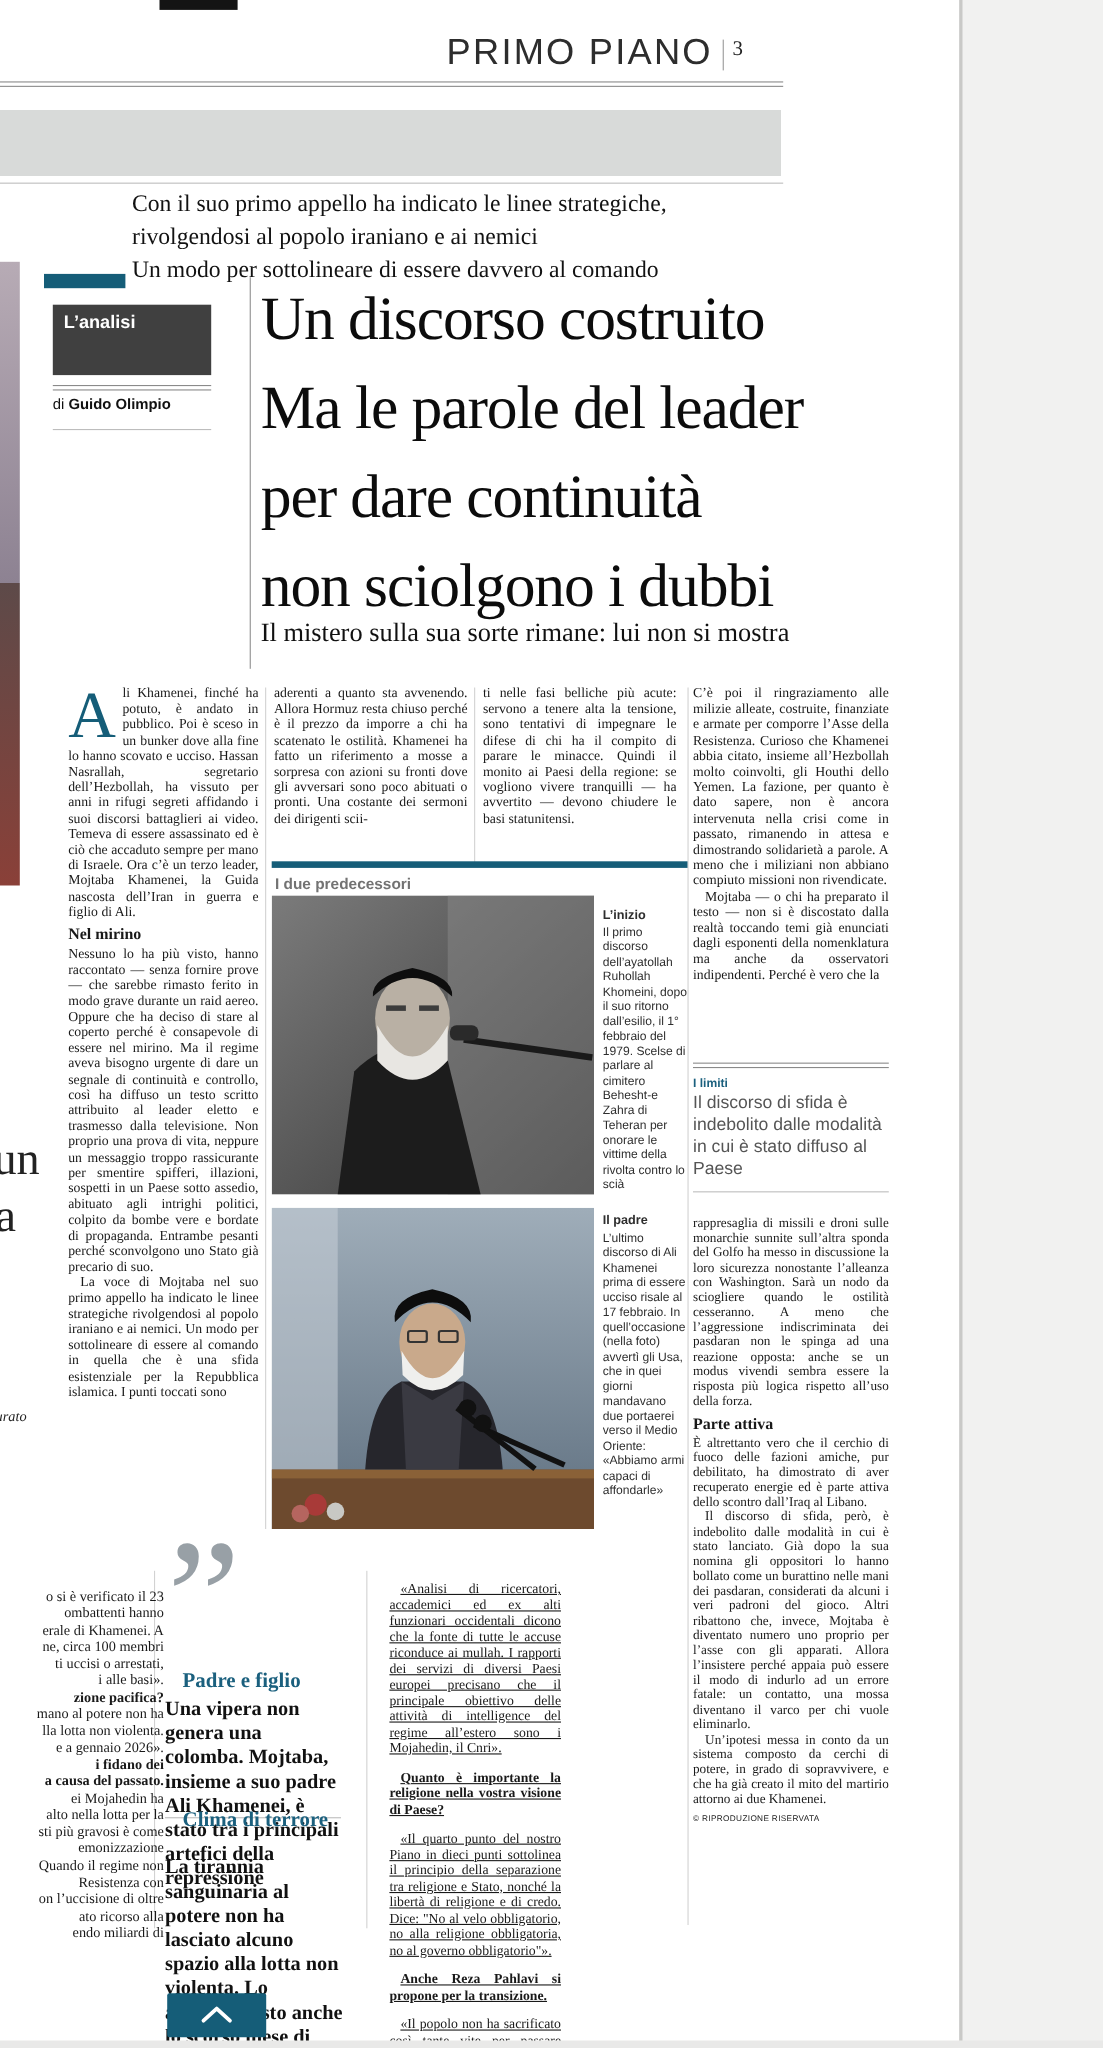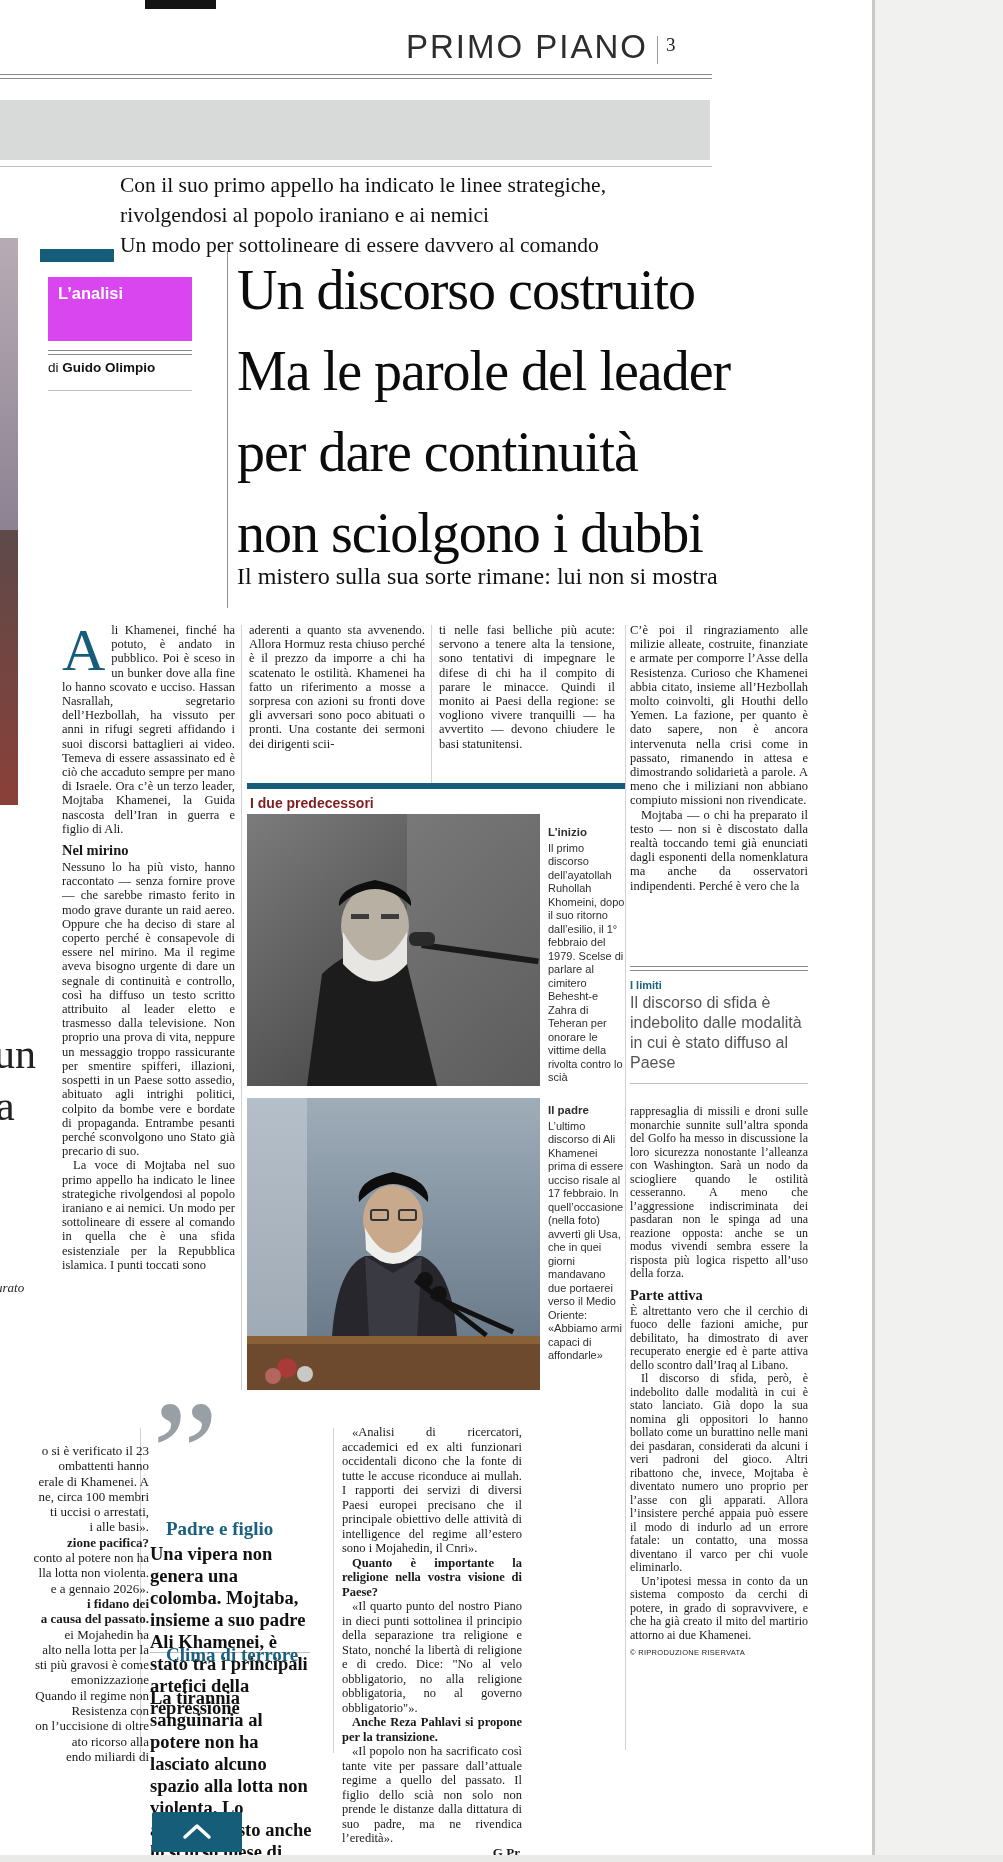--- a/index.html
+++ b/index.html
@@ -12,45 +12,45 @@
   .topbar{left:145px;top:0;width:71px;height:9px;background:#141414;}
   .masthead-section{left:300px;top:28px;width:348px;font-family:"Liberation Sans",sans-serif;
       font-size:33px;font-weight:300;letter-spacing:2px;color:#2d2d2d;text-align:right;}
   .mast-div{left:657px;top:36px;width:1px;height:28px;background:#9a9a9a;}
   .pageno{left:666px;top:34px;font-size:19px;color:#222;}
   .rule{background:#8a8a8a;}
   .hair{background:#bdbdbd;}
   .band{left:0;top:100px;width:710px;height:60px;background:#d8dad9;}
   .standfirst{left:120px;top:170px;width:600px;font-size:21.5px;line-height:30px;color:#121212;}
   .sf-bar{left:40px;top:249px;width:74px;height:13px;background:#155d78;}
-  .kickerbox{left:48px;top:277px;width:144px;height:64px;background:#d946ef;color:#fff;}
+  .kickerbox{left:48px;top:277px;width:144px;height:64px;background:#404040;color:#fff;}
   .kickerbox span{display:block;padding:7px 10px;font-size:16.5px;font-weight:bold;}
   .byline{left:48px;top:360px;width:144px;font-family:"Liberation Sans",sans-serif;font-size:13.5px;color:#111;}
   .headline{left:237px;top:250px;width:600px;font-size:56px;line-height:81px;letter-spacing:-1px;color:#0c0c0c;}
   .subhead{left:237px;top:563px;width:560px;font-size:24px;color:#111;}
   .vrule{background:#8f8f8f;width:1px;}
   .colrule{background:#d2d2d2;width:1px;}
   .bodycol{font-size:12.5px;line-height:14.2px;text-align:justify;color:#191919;overflow:hidden;}
   .bodycol p{margin:0;text-indent:11px;}
   .bodycol p.first{text-indent:0;}
   .bodycol h4{margin:6px 0 2px 0;font-size:14.5px;line-height:16px;text-indent:0;}
   .dropcap{float:left;font-size:60px;line-height:50px;color:#155d78;padding:2px 6px 0 0;}
-  .photo-kicker{font-family:"Liberation Sans",sans-serif;font-size:14px;font-weight:bold;color:#7f1d1d;}
+  .photo-kicker{font-family:"Liberation Sans",sans-serif;font-size:14px;font-weight:bold;color:#737373;}
   .caption{font-family:"Liberation Sans",sans-serif;font-size:11px;line-height:13.5px;color:#2e2e2e;overflow:hidden;}
   .caption b{display:block;font-size:11.5px;margin-bottom:2px;}
   .limits{font-family:"Liberation Sans",sans-serif;}
   .limits .lk{color:#1b607e;font-size:11px;font-weight:bold;margin:8px 0 2px 0;}
   .limits .lt{color:#555;font-size:16px;line-height:20px;}
   .quote-glyph{font-size:150px;line-height:110px;color:#98a0a6;font-family:"Liberation Serif",serif;}
   .pq-kicker{color:#1b607e;font-size:19px;font-weight:bold;margin-left:16px;}
   .pq-text{font-size:18.5px;line-height:22px;font-weight:bold;color:#111;}
   .frag{font-size:13px;line-height:15.3px;color:#191919;white-space:nowrap;overflow:hidden;}
   .frag .b{font-weight:bold;}
   .qa{font-size:12.5px;line-height:14.5px;text-align:justify;color:#191919;}
-  .qa p{margin:0;text-indent:10px;}
+  .qa p{margin:12px;text-indent:10px;text-decoration:underline;}
   .qa p.q{font-weight:bold;}
   .sig{text-align:right;font-weight:bold;font-size:13px;}
   .copyright{font-family:"Liberation Sans",sans-serif;font-size:7.5px;color:#222;text-align:left;letter-spacing:.3px;}
   .scrollbtn{left:152px;top:1812px;width:90px;height:40px;background:#155d78;border-radius:2px;cursor:pointer;}
   .bottomstrip{left:0;top:1855px;width:1003px;height:7px;background:#e9e9e8;}
   .sliver1{left:0;top:238px;width:18px;height:292px;background:linear-gradient(#b7abb5,#8d8292);}
   .sliver2{left:0;top:530px;width:18px;height:275px;background:linear-gradient(#5d4a49,#8a4038);}
   .sidefrag{color:#222;}
 </style>
 </head>
@@ -209,21 +209,21 @@
 </div>
 
 <div class="abs frag" style="left:17px;top:1443px;width:132px;text-align:right;">
   <div>o si è verificato il 23</div>
   <div>ombattenti hanno</div>
   <div>erale di Khamenei. A</div>
   <div>ne, circa 100 membri</div>
   <div>ti uccisi o arrestati,</div>
   <div>i alle basi».</div>
   <div class="b">zione pacifica?</div>
-  <div>conto al potere non ha</div>
+  <div>mano al potere non ha</div>
   <div>lla lotta non violenta.</div>
   <div>e a gennaio 2026».</div>
   <div class="b">i fidano dei</div>
   <div class="b">a causa del passato.</div>
   <div>ei Mojahedin ha</div>
   <div>alto nella lotta per la</div>
   <div>sti più gravosi è come</div>
   <div>emonizzazione</div>
   <div>Quando il regime non</div>
   <div>Resistenza con</div>

